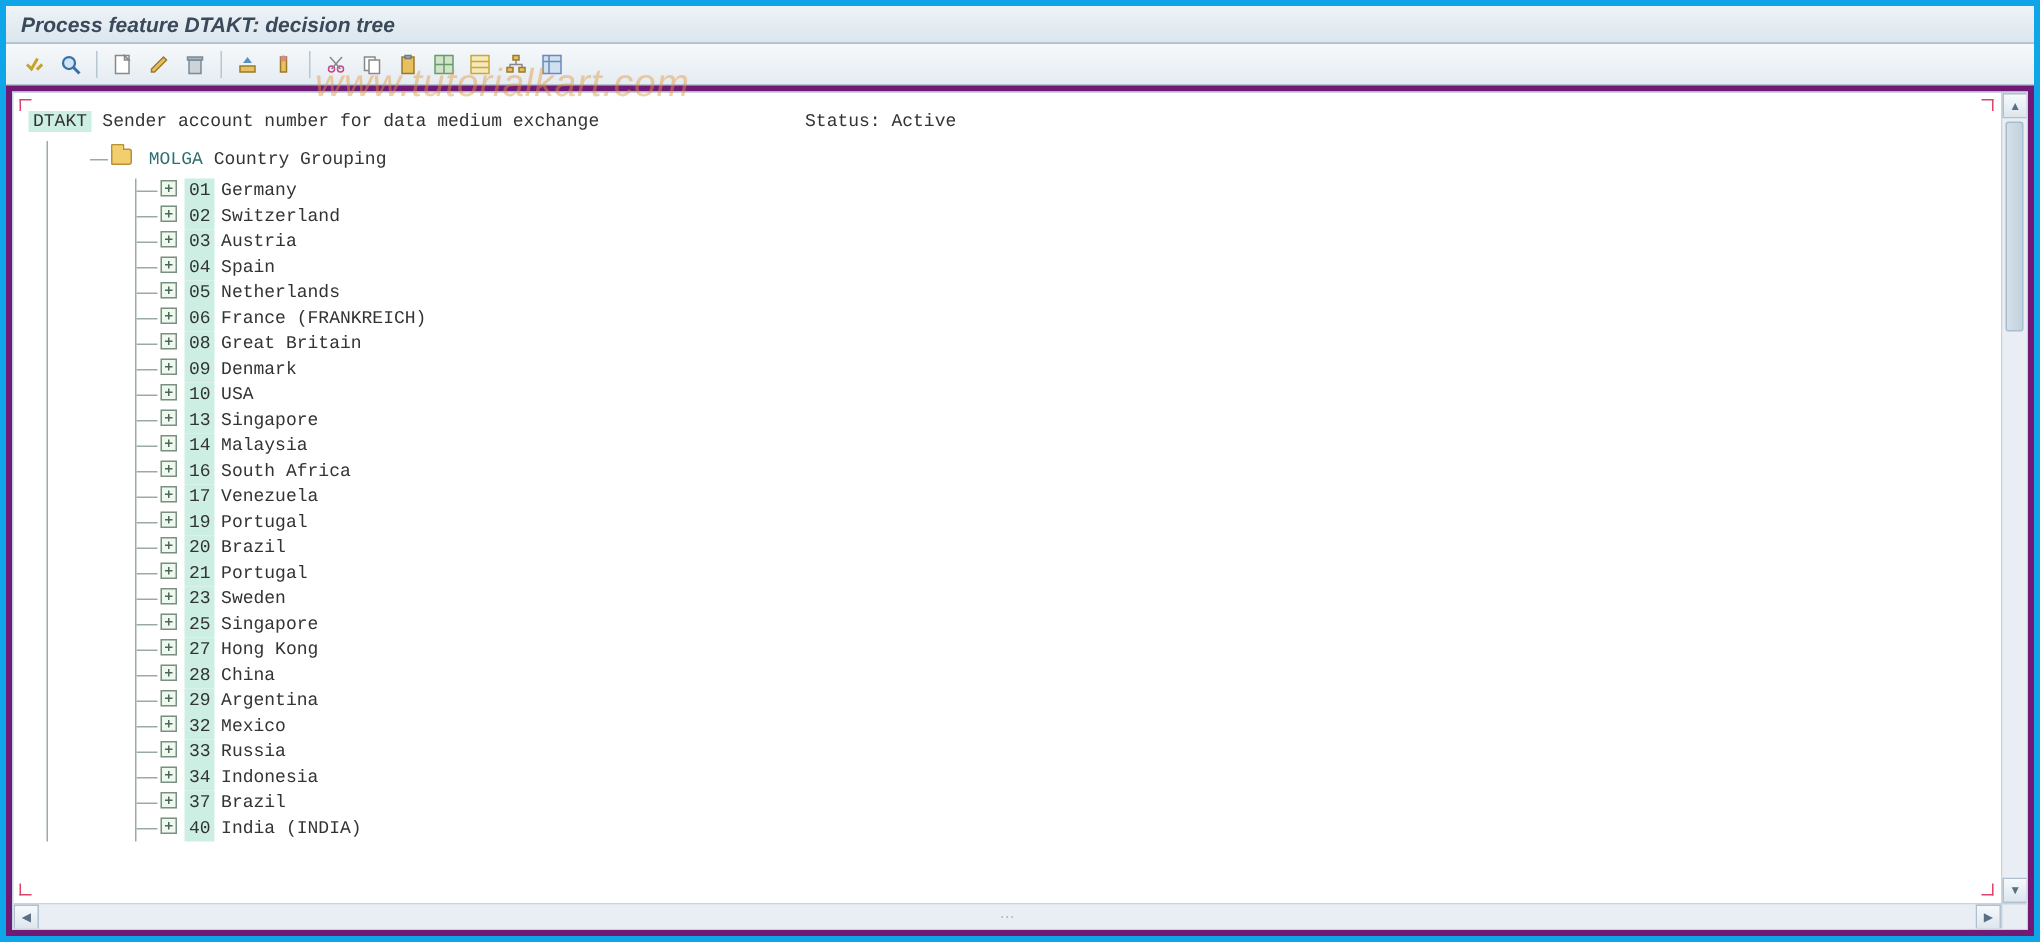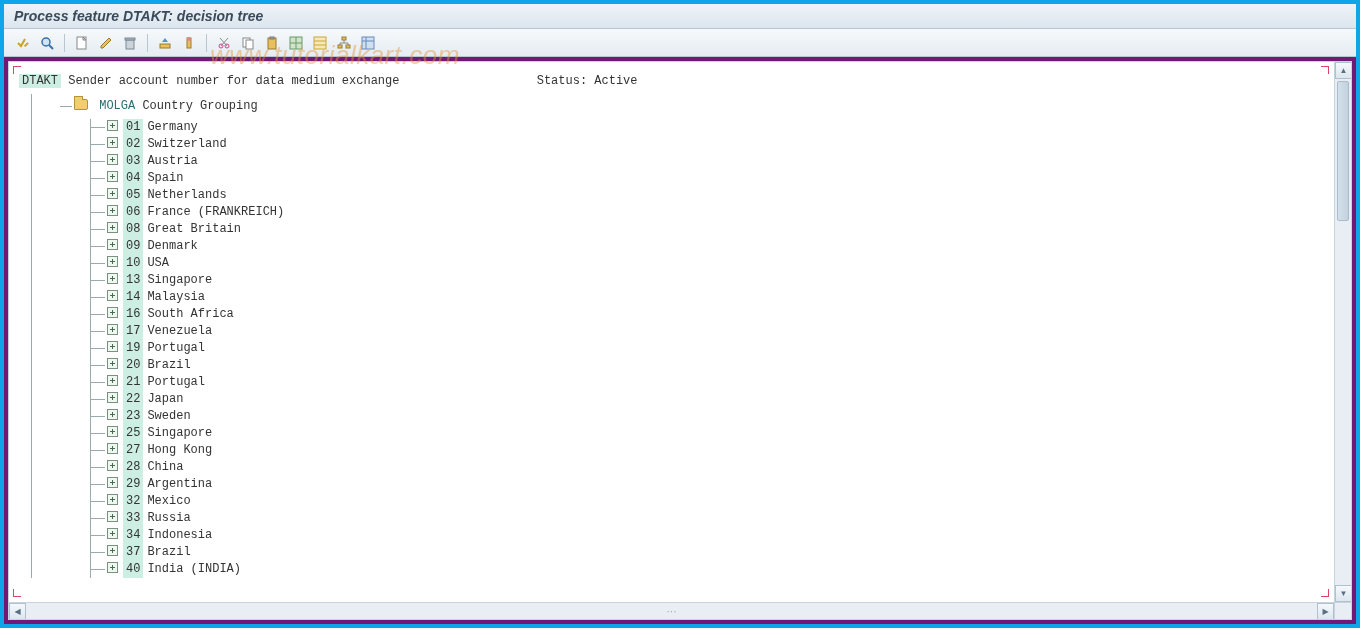--- a/index.html
+++ b/index.html
@@ -355,21 +355,20 @@
             <div class="node"><span class="expand-box"></span><span class="code-badge">08</span><span class="node-label">Great Britain</span></div>
             <div class="node"><span class="expand-box"></span><span class="code-badge">09</span><span class="node-label">Denmark</span></div>
             <div class="node"><span class="expand-box"></span><span class="code-badge">10</span><span class="node-label">USA</span></div>
             <div class="node"><span class="expand-box"></span><span class="code-badge">13</span><span class="node-label">Singapore</span></div>
             <div class="node"><span class="expand-box"></span><span class="code-badge">14</span><span class="node-label">Malaysia</span></div>
             <div class="node"><span class="expand-box"></span><span class="code-badge">16</span><span class="node-label">South Africa</span></div>
             <div class="node"><span class="expand-box"></span><span class="code-badge">17</span><span class="node-label">Venezuela</span></div>
             <div class="node"><span class="expand-box"></span><span class="code-badge">19</span><span class="node-label">Portugal</span></div>
             <div class="node"><span class="expand-box"></span><span class="code-badge">20</span><span class="node-label">Brazil</span></div>
             <div class="node"><span class="expand-box"></span><span class="code-badge">21</span><span class="node-label">Portugal</span></div>
-            <div class="node"><span class="expand-box"></span><span class="code-badge">22</span><span class="node-label">Japan</span></div>
             <div class="node"><span class="expand-box"></span><span class="code-badge">23</span><span class="node-label">Sweden</span></div>
             <div class="node"><span class="expand-box"></span><span class="code-badge">25</span><span class="node-label">Singapore</span></div>
             <div class="node"><span class="expand-box"></span><span class="code-badge">27</span><span class="node-label">Hong Kong</span></div>
             <div class="node"><span class="expand-box"></span><span class="code-badge">28</span><span class="node-label">China</span></div>
             <div class="node"><span class="expand-box"></span><span class="code-badge">29</span><span class="node-label">Argentina</span></div>
             <div class="node"><span class="expand-box"></span><span class="code-badge">32</span><span class="node-label">Mexico</span></div>
             <div class="node"><span class="expand-box"></span><span class="code-badge">33</span><span class="node-label">Russia</span></div>
             <div class="node"><span class="expand-box"></span><span class="code-badge">34</span><span class="node-label">Indonesia</span></div>
             <div class="node"><span class="expand-box"></span><span class="code-badge">37</span><span class="node-label">Brazil</span></div>
             <div class="node"><span class="expand-box"></span><span class="code-badge">40</span><span class="node-label">India (INDIA)</span></div>

